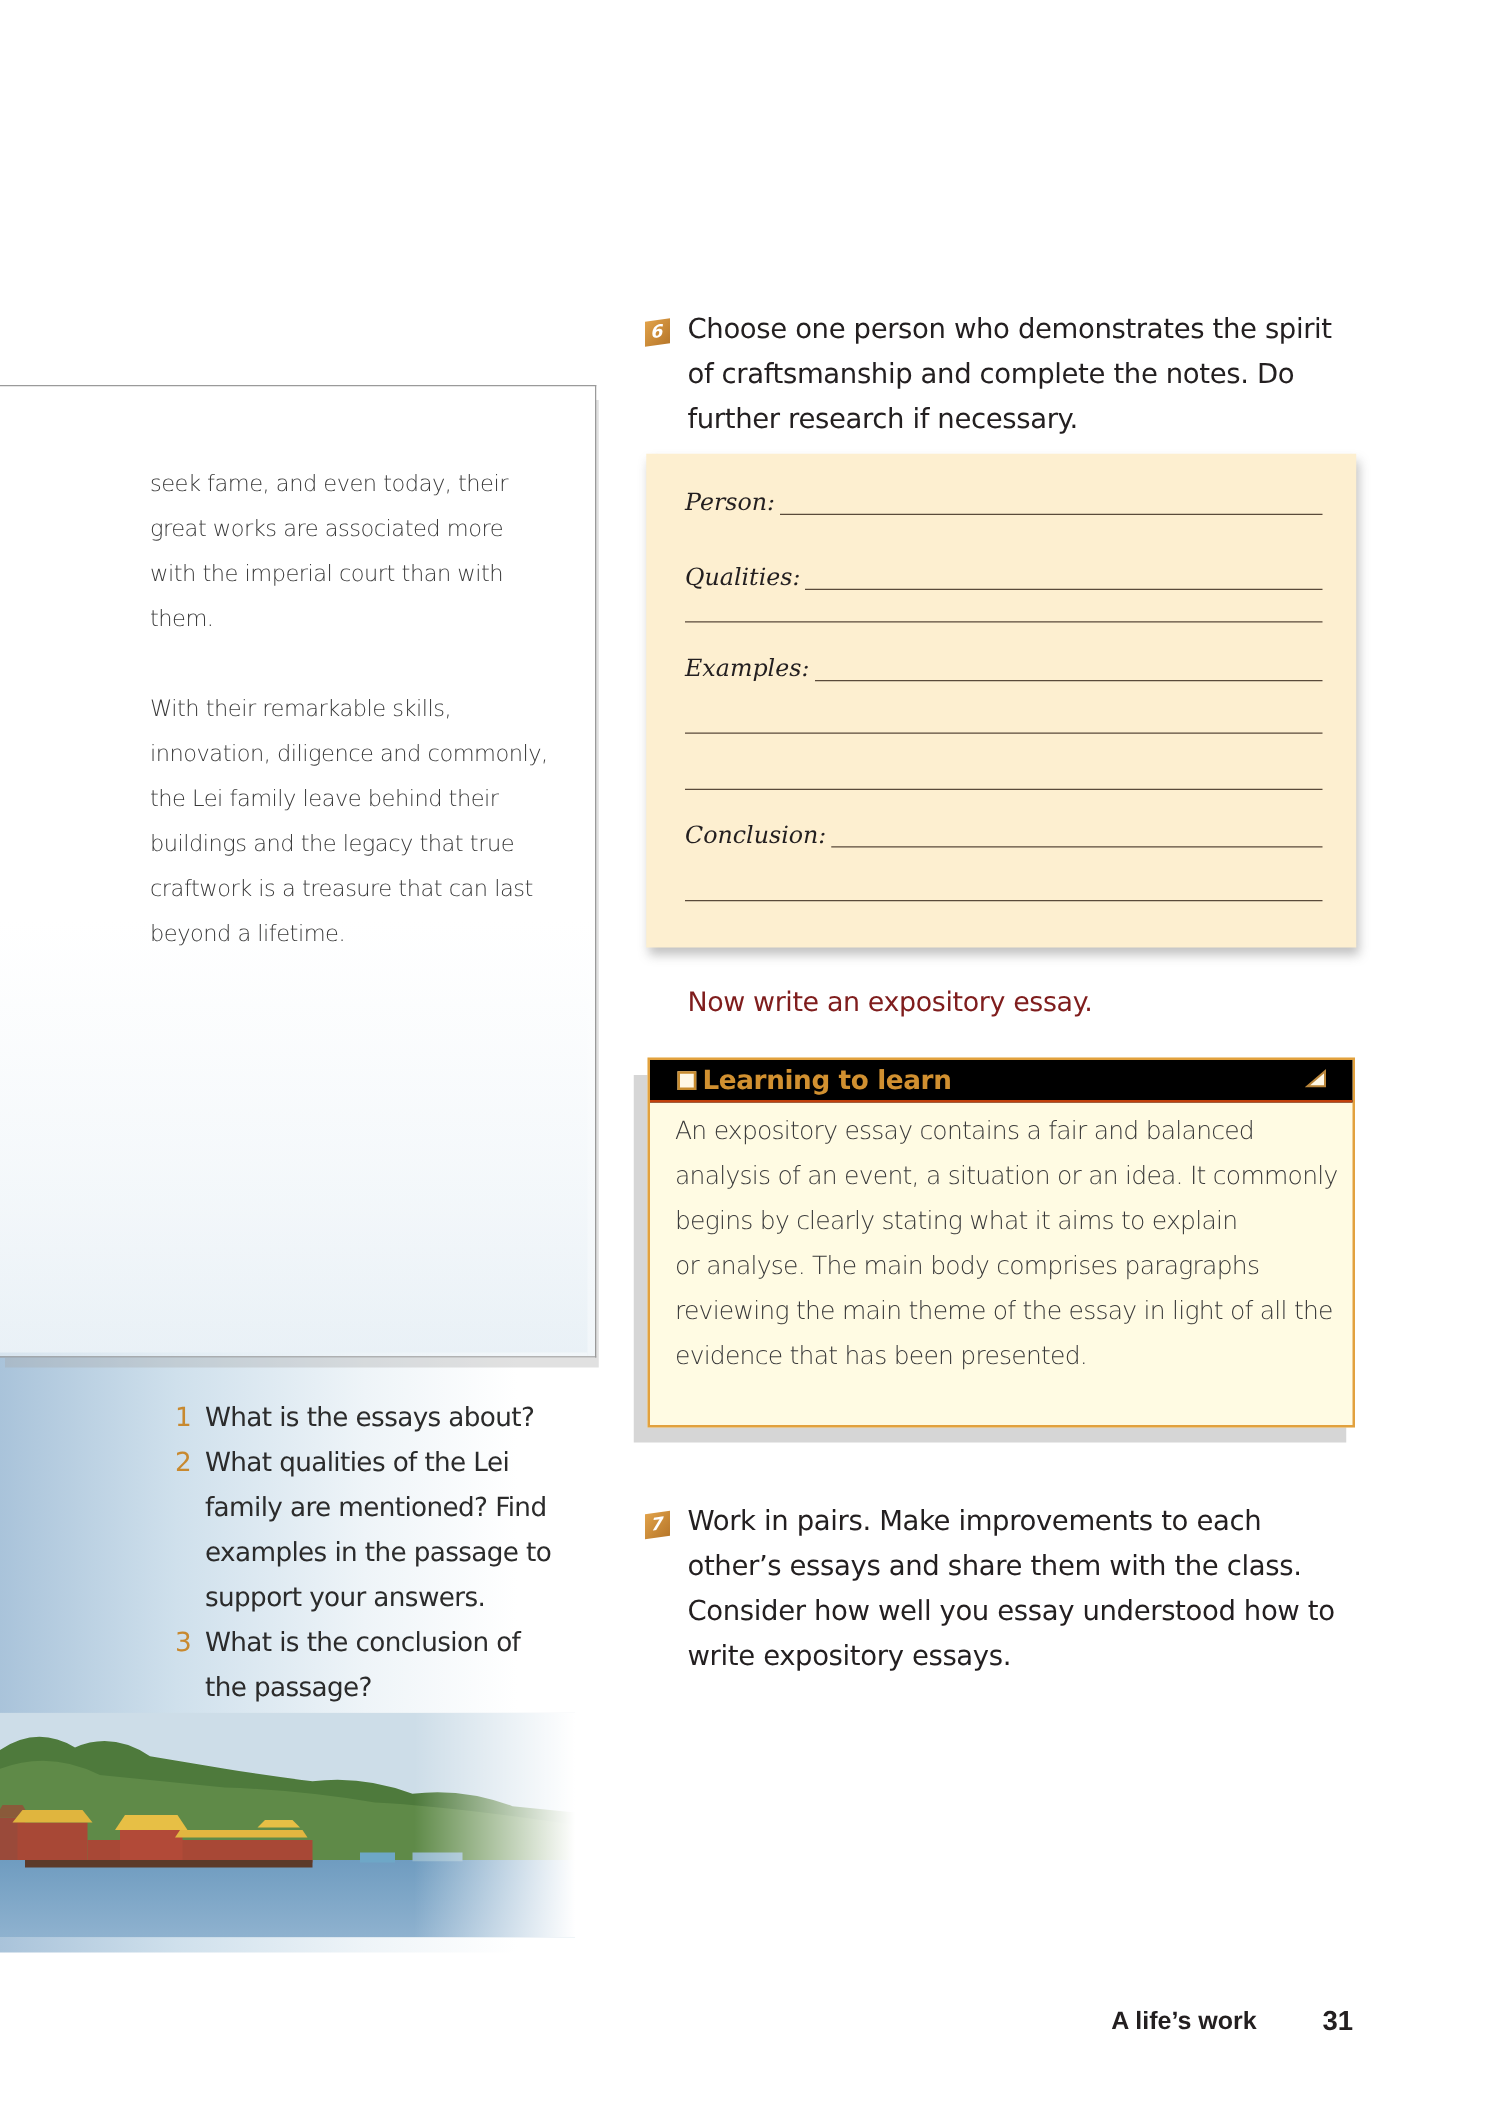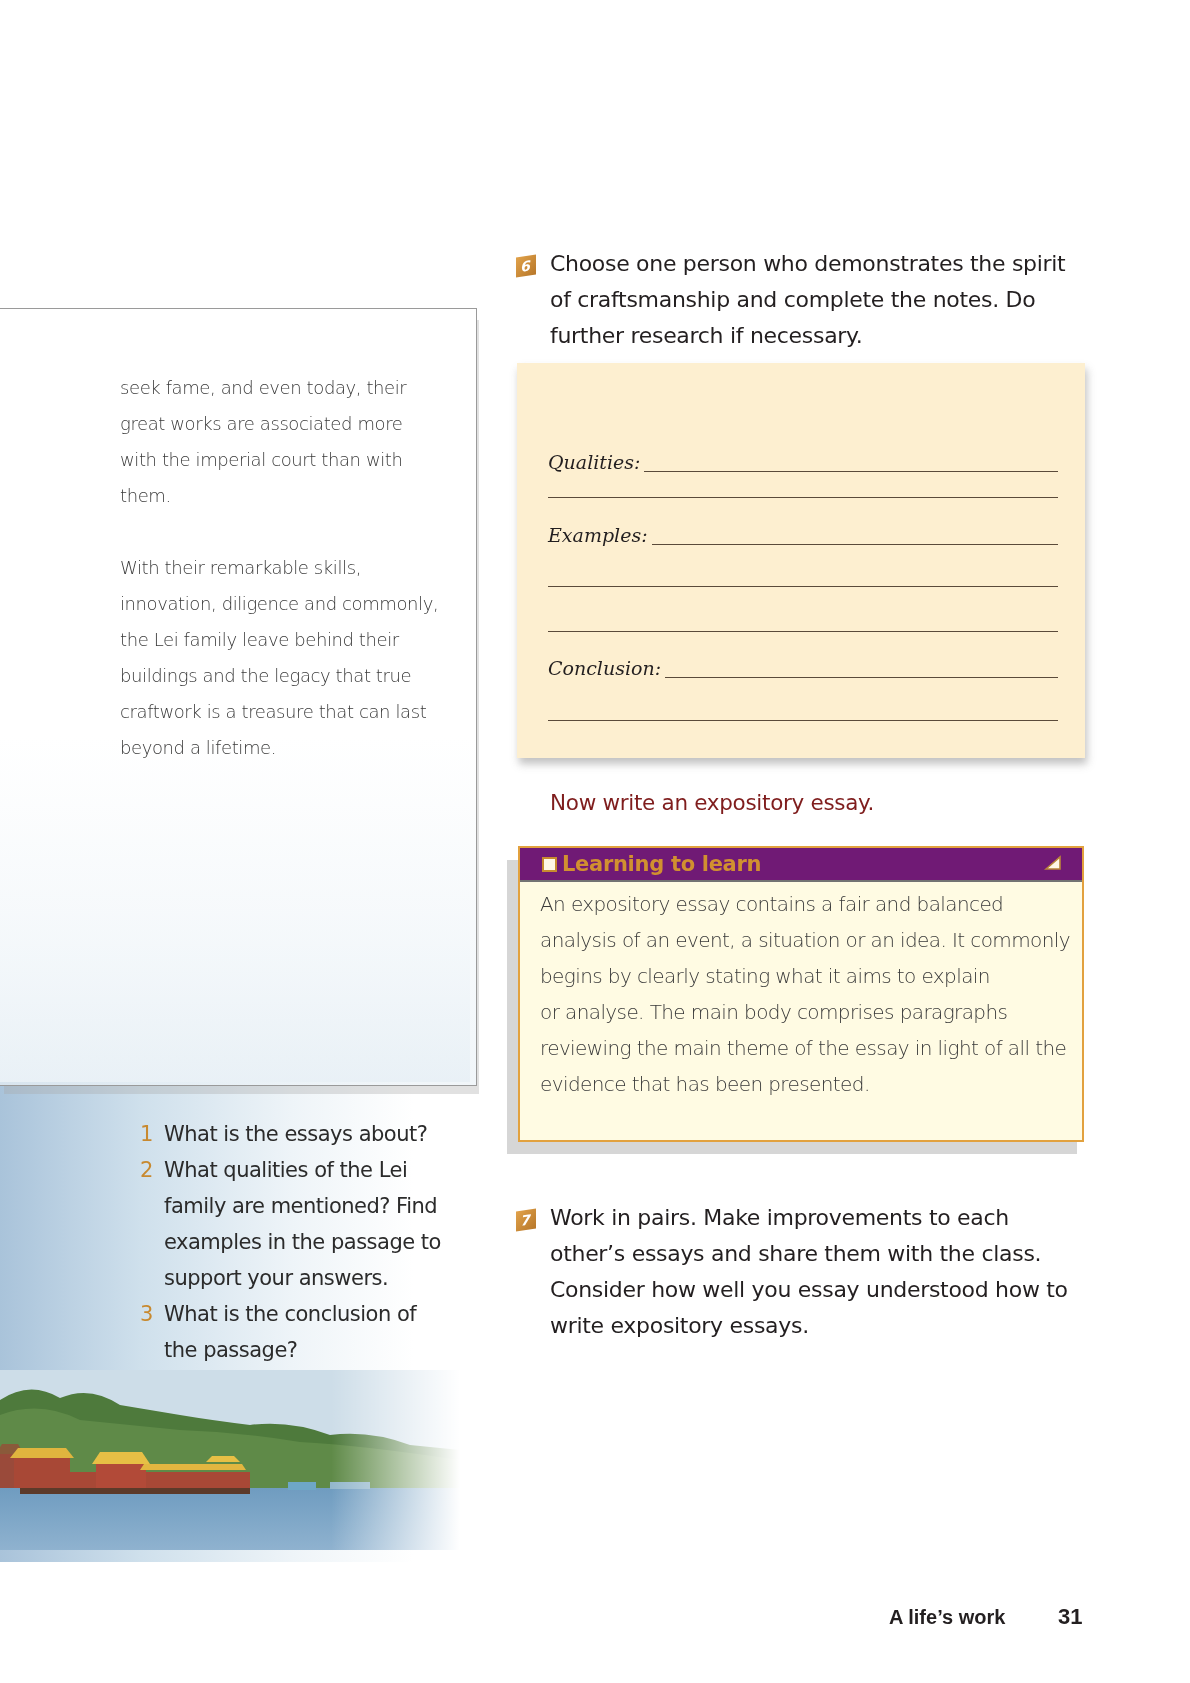--- a/index.html
+++ b/index.html
@@ -155,22 +155,22 @@
     .ltl-box {
       position: absolute;
       left: 518px; top: 846px;
       width: 566px; height: 296px;
       border: 2px solid #e2a13e;
       background: #fffbe3;
       box-sizing: border-box;
     }
     .ltl-header {
       height: 32px;
-      background: #701a75;
-      border-bottom: 2px solid #737373;
+      background: #000000;
+      border-bottom: 2px solid #c2410c;
       position: relative;
     }
     .ltl-check {
       position: absolute;
       left: 22px; top: 9px;
       width: 11px; height: 11px;
       border: 2px solid #c78b2f;
       background: #fff8e6;
     }
     .ltl-title {
@@ -301,20 +301,24 @@
 <div class="badge badge6">6</div>
 <div class="activity act6">
   <div class="act-text">
     <span>Choose one person who demonstrates the spirit</span><br>
     <span>of craftsmanship and complete the notes. Do</span><br>
     <span>further research if necessary.</span>
   </div>
 </div>
 
 <div class="notes-card">
+  <div class="note-row" style="top: 20px;">
+    <span class="note-label">Person:</span>
+    <span class="note-line"></span>
+  </div>
   <div class="note-row" style="top: 80px;">
     <span class="note-label">Qualities:</span>
     <span class="note-line"></span>
   </div>
   <div class="note-row" style="top: 106px;">
     <span class="note-line"></span>
   </div>
   <div class="note-row" style="top: 153px;">
     <span class="note-label">Examples:</span>
     <span class="note-line"></span>

